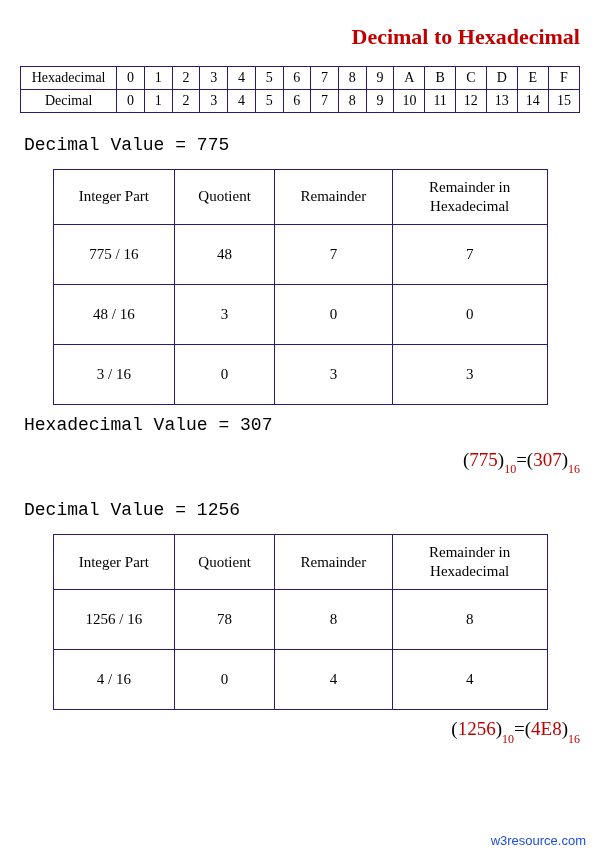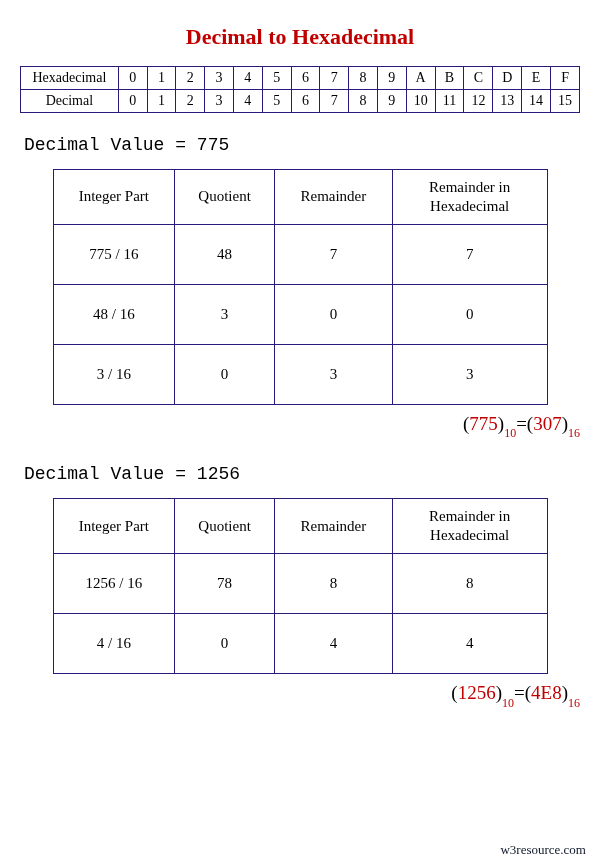--- a/index.html
+++ b/index.html
@@ -10,36 +10,36 @@
     height: 864px;
     font-family: Georgia, 'Times New Roman', serif;
     background: #fff;
     color: #000;
     position: relative;
   }
   .page {
     padding: 20px 20px 10px 20px;
   }
   .title {
-    text-align: center;
+    text-align: right;
     color: #c00000;
     font-size: 22px;
     font-weight: bold;
     margin: 4px 0 16px 0;
   }
   table.map {
     border-collapse: collapse;
     width: 560px;
     margin: 0 auto 10px auto;
   }
   table.map td, table.map th {
     border: 1px solid #2a1a7a;
     text-align: center;
     font-size: 14px;
-    padding: 3px 0;
+    padding: 3px 8px;
     font-weight: normal;
   }
   table.map th {
     width: 98px;
     font-size: 14px;
   }
   table.map td {
     width: 29px;
   }
   .label-line {
@@ -77,25 +77,25 @@
   .equation .red { color: #c00000; }
   .equation sub {
     font-size: 12px;
     color: #c00000;
     position: relative;
     bottom: -3px;
   }
   .equation .paren { color: #000; }
   .footer {
     position: absolute;
-    bottom: 6px;
+    bottom: 16px;
     right: 14px;
-    color: #0f172a;
+    color: #1d4ed8;
     font-size: 13px;
-    font-family: Liberation Serif, serif;
+    font-family: Liberation Sans, sans-serif;
   }
   .section2 { margin-top: 26px; }
 </style>
 </head>
 <body>
 
 <div class="page">
   <div class="title">Decimal to Hexadecimal</div>
 
   <table class="map">
@@ -167,20 +167,23 @@
     </tr>
     <tr>
       <td>3 / 16</td>
       <td>0</td>
       <td>3</td>
       <td>3</td>
     </tr>
   </tbody>
     </table>
 
+  <div class="label-line hex">
+    <span>Hexadecimal Value  =  </span><span>307</span>
+  </div>
 
   <div class="equation">
     <span class="paren">(</span><span class="red">775</span><span class="paren">)</span><sub>10</sub><span class="paren">=</span><span class="paren">(</span><span class="red">307</span><span class="paren">)</span><sub>16</sub>
   </div>
 
   <div class="label-line section2">
     <span>Decimal Value  =  </span><span>1256</span>
   </div>
 
   <table class="conv">

